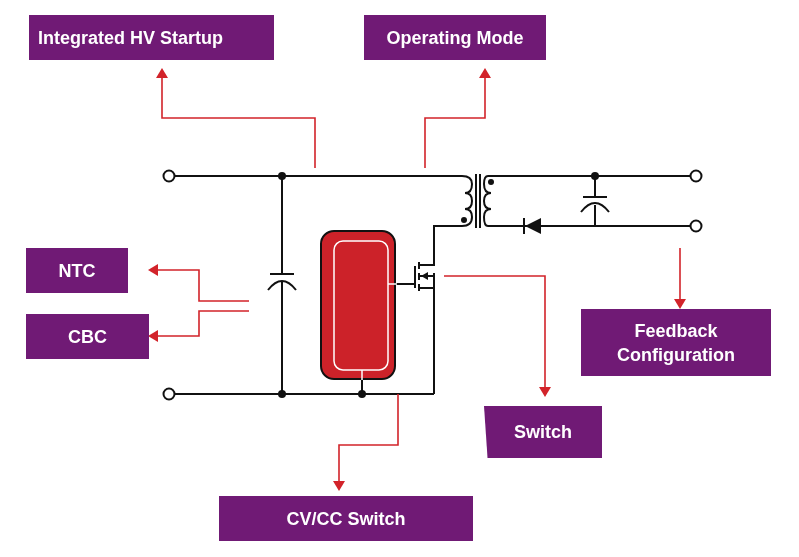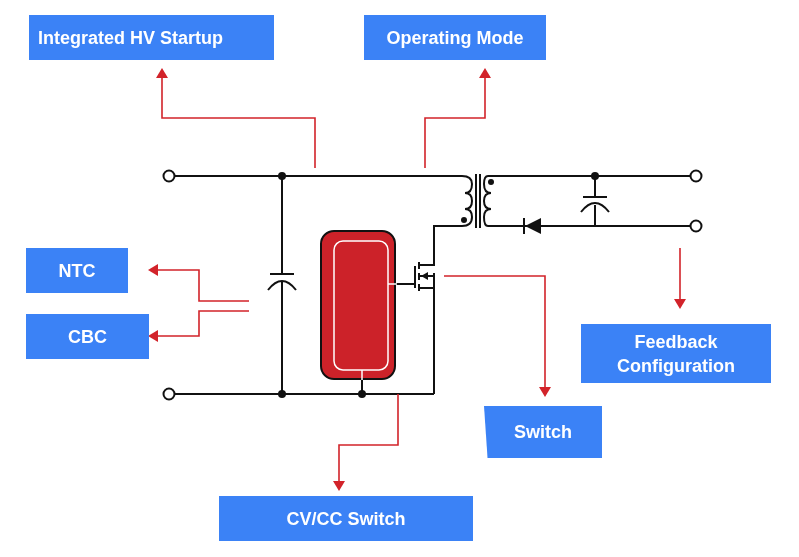--- a/index.html
+++ b/index.html
@@ -1,18 +1,18 @@
 <!DOCTYPE html>
 <html><head>
   <meta charset="utf-8">
   <style>
     html, body { margin: 0; padding: 0; background: #ffffff; }
     body { width: 799px; height: 557px; position: relative; overflow: hidden;
            font-family: "Liberation Sans", sans-serif; }
-    .label-box { position: absolute; background: #3b82f6; color: #ffffff;
+    .label-box { position: absolute; background: #701a75; color: #ffffff;
                  font-weight: bold; font-size: 18px; display: flex;
                  align-items: center; justify-content: center; text-align: center;
                  line-height: 24px; box-sizing: border-box; }
     .label-box.left-align { justify-content: flex-start; padding-left: 9px; }
     svg { position: absolute; left: 0; top: 0; }
   </style>
 </head>
 <body>
 
 <svg width="799" height="557" viewBox="0 0 799 557" xmlns="http://www.w3.org/2000/svg">
@@ -128,21 +128,21 @@
 </div>
 
 <div class="label-box" style="left:26px; top:248px; width:102px; height:45px;">
   <span>NTC</span>
 </div>
 
 <div class="label-box" style="left:26px; top:314px; width:123px; height:45px;">
   <span>CBC</span>
 </div>
 
-<div class="label-box" style="left:581px; top:324px; width:190px; height:59px; flex-direction:column;">
+<div class="label-box" style="left:581px; top:309px; width:190px; height:67px; flex-direction:column;">
   <span>Feedback</span>
   <span>Configuration</span>
 </div>
 
 <div class="label-box" style="left:484px; top:406px; width:118px; height:52px; clip-path: polygon(0 0, 100% 0, 100% 100%, 3% 100%);">
   <span>Switch</span>
 </div>
 
 <div class="label-box" style="left:219px; top:496px; width:254px; height:45px;">
   <span>CV/CC Switch</span>

